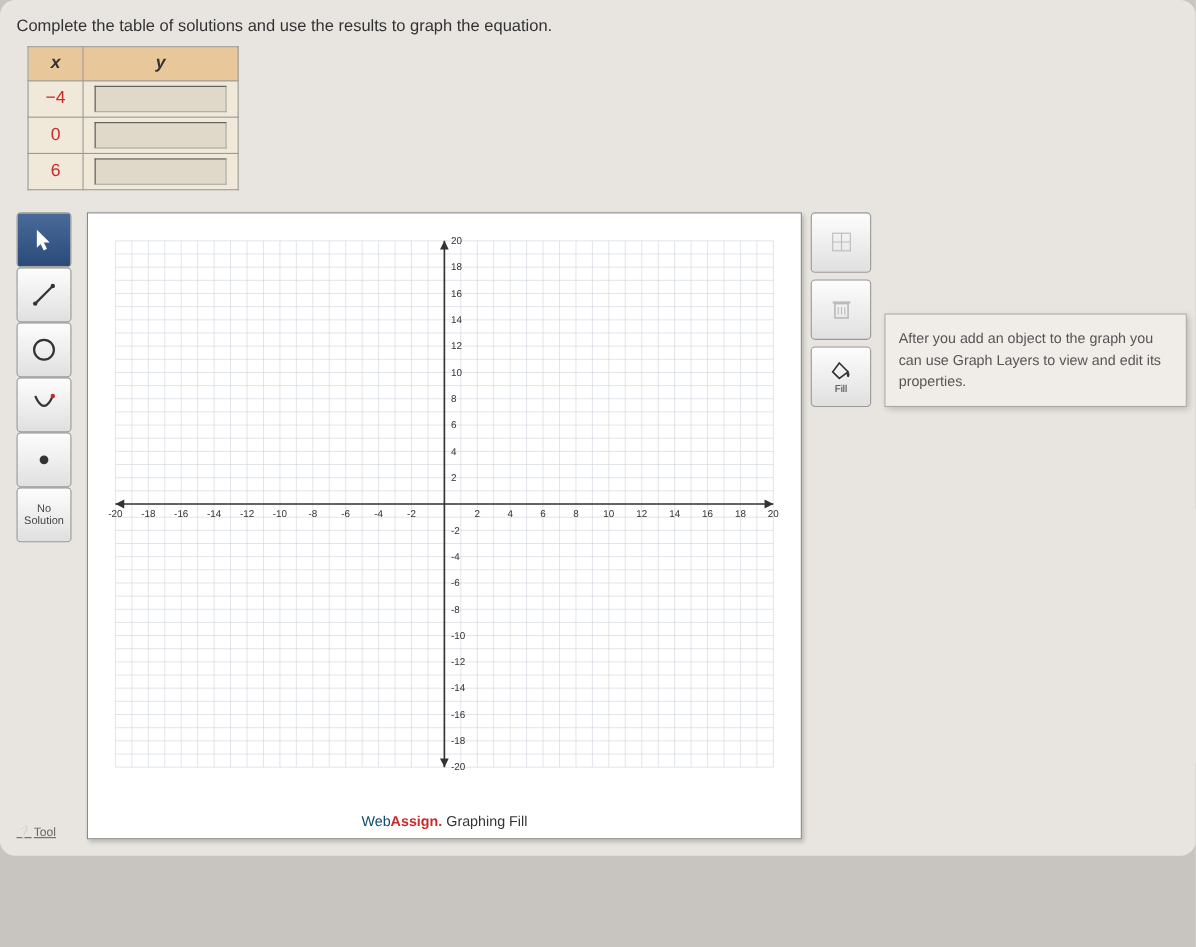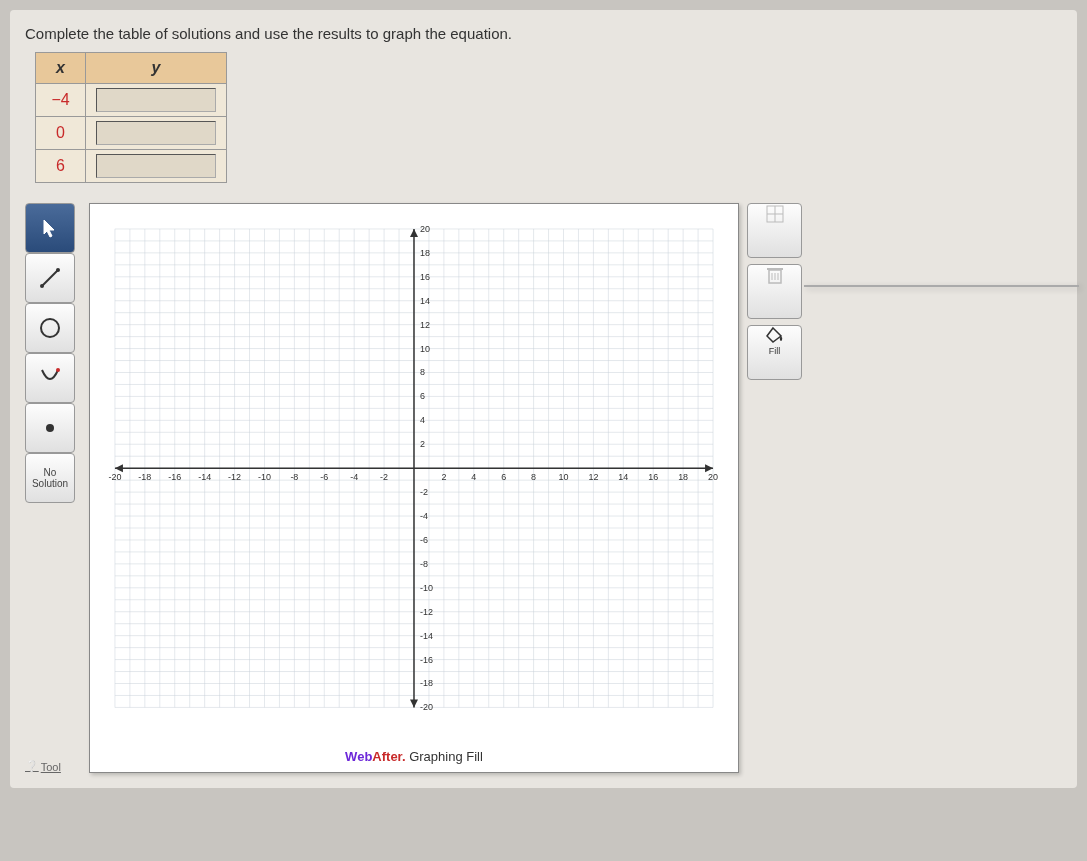--- a/index.html
+++ b/index.html
@@ -6,23 +6,22 @@
 body {
   font-family: Arial, sans-serif;
   background: #c8c5c0;
   width: 1087px;
   height: 861px;
   overflow: hidden;
   position: relative;
 }
 .main-panel {
   background: #e8e5e0;
-  margin: 10px;
   padding: 15px;
-  border-radius: 4px;
+  border-radius: 14px;
 }
 .instruction {
   font-size: 15px;
   color: #333;
   margin-bottom: 10px;
 }
 .equation {
   font-size: 15px;
   color: #c82a2a;
   font-style: italic;
@@ -122,20 +121,21 @@
 }
 .right-btn {
   width: 55px;
   height: 55px;
   background: linear-gradient(#fdfdfd, #e0e0e0);
   border: 1px solid #999;
   border-radius: 4px;
   display: flex;
   flex-direction: column;
   align-items: center;
+  justify-content: center;
   cursor: pointer;
   font-size: 9px;
   color: #888;
   gap: 2px;
 }
 .right-btn.enabled { color: #333; }
 .layers-panel {
   position: absolute;
   left: 804px;
   top: 285px;
@@ -160,21 +160,21 @@
   line-height: 1.5;
 }
 .branding {
   position: absolute;
   bottom: 8px;
   left: 50%;
   transform: translateX(-50%);
   font-size: 13px;
   color: #333;
 }
-.branding .web { color: #6d28d9; font-weight: bold;}
+.branding .web { color: #0c4a6e; font-weight: normal;}
 .branding .assign { color: #c82a2a; font-weight: bold; }
 .collapse-icon {
   font-size: 14px;
   cursor: pointer;
   font-weight: bold;
 }
 svg text { font-family: Arial; }
 </style>
 </head>
 <body>
@@ -366,21 +366,21 @@
           <text x="321" y="186" font-size="9" fill="#333" text-anchor="start">6</text>
           <text x="321" y="162" font-size="9" fill="#333" text-anchor="start">8</text>
           <text x="321" y="138" font-size="9" fill="#333" text-anchor="start">10</text>
           <text x="321" y="114" font-size="9" fill="#333" text-anchor="start">12</text>
           <text x="321" y="90" font-size="9" fill="#333" text-anchor="start">14</text>
           <text x="321" y="66" font-size="9" fill="#333" text-anchor="start">16</text>
           <text x="321" y="42" font-size="9" fill="#333" text-anchor="start">18</text>
           <text x="321" y="18" font-size="9" fill="#333" text-anchor="start">20</text>
         </svg>
       <div class="branding">
-        <span class="web">Web</span><span class="assign">After.</span><span> Graphing Fill</span>
+        <span class="web">Web</span><span class="assign">Assign.</span><span> Graphing Fill</span>
       </div>
     </div>
 
     <div class="right-tools">
       <div class="right-btn">
         <svg width="20" height="20" viewBox="0 0 20 20">
             <rect x="2" y="2" width="16" height="16" fill="none" stroke="#bbb"></rect>
             <line x1="2" y1="10" x2="18" y2="10" stroke="#bbb"></line>
             <line x1="10" y1="2" x2="10" y2="18" stroke="#bbb"></line>
           </svg>
@@ -401,13 +401,14 @@
             <path d="M8 2 L16 10 L8 16 L2 10 Z" fill="none" stroke="#333" stroke-width="1.5"></path>
             <path d="M16 10 Q18 12 17 14 Q16 16 15 14 Q14 12 16 10" fill="#333"></path>
           </svg>
         <span>Fill</span>
       </div>
     </div>
   </div>
 </div>
 
 <div class="layers-panel">
+  <div class="layers-body">After you add an object to the graph you can use Graph Layers to view and edit its properties.</div>
 </div>
 
 </body></html>

